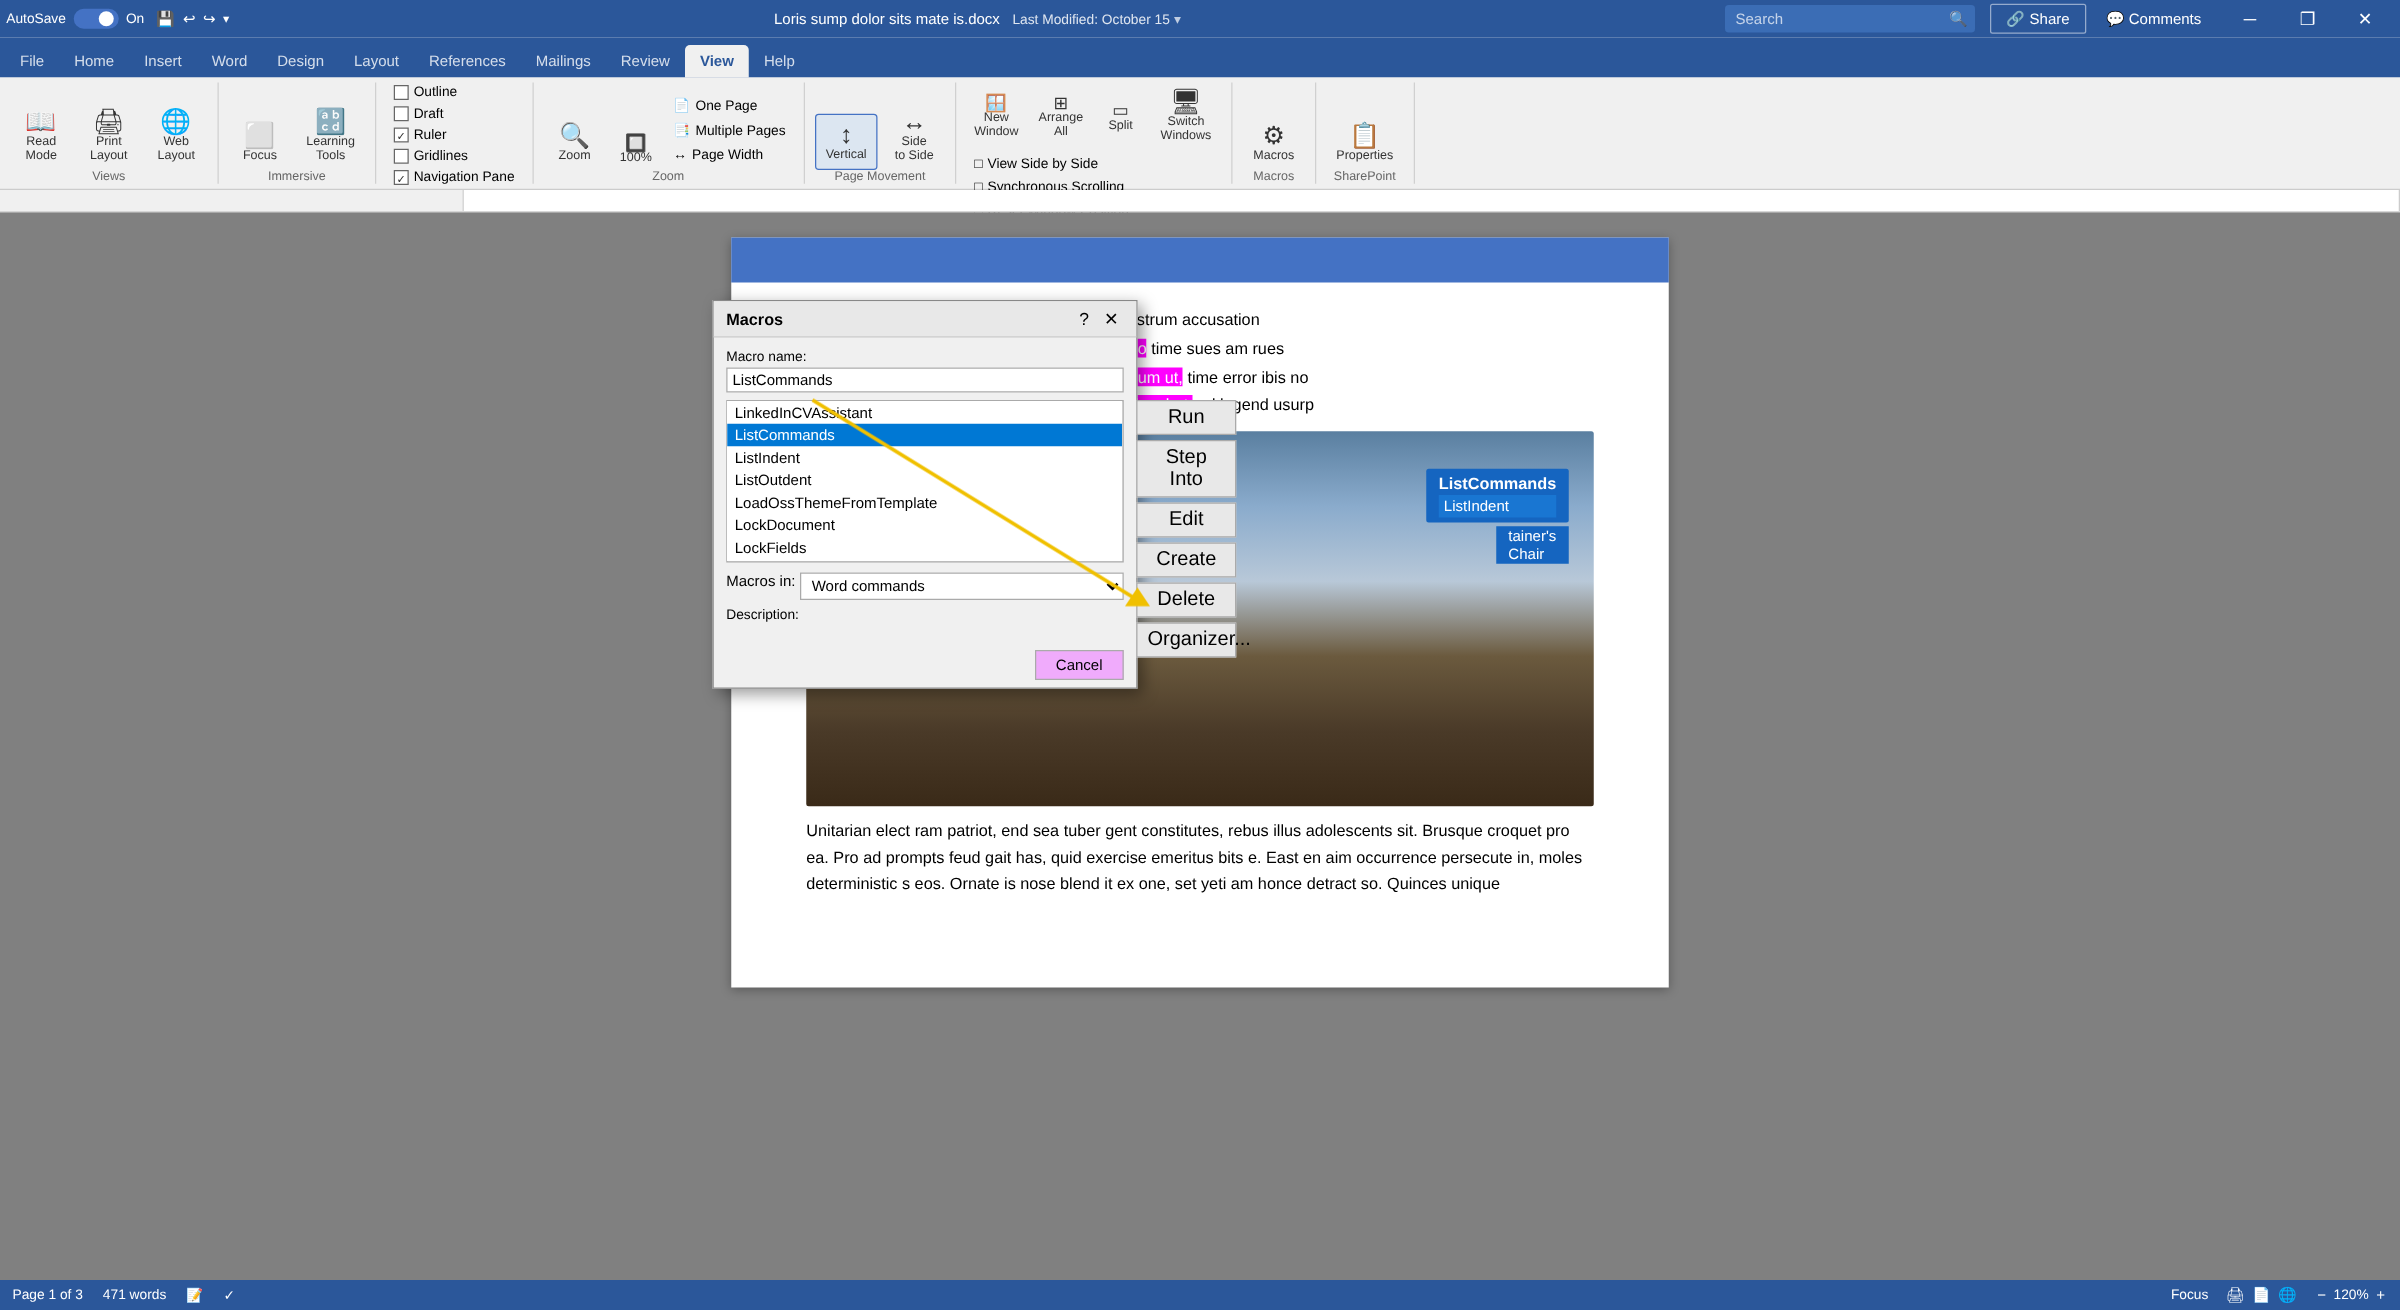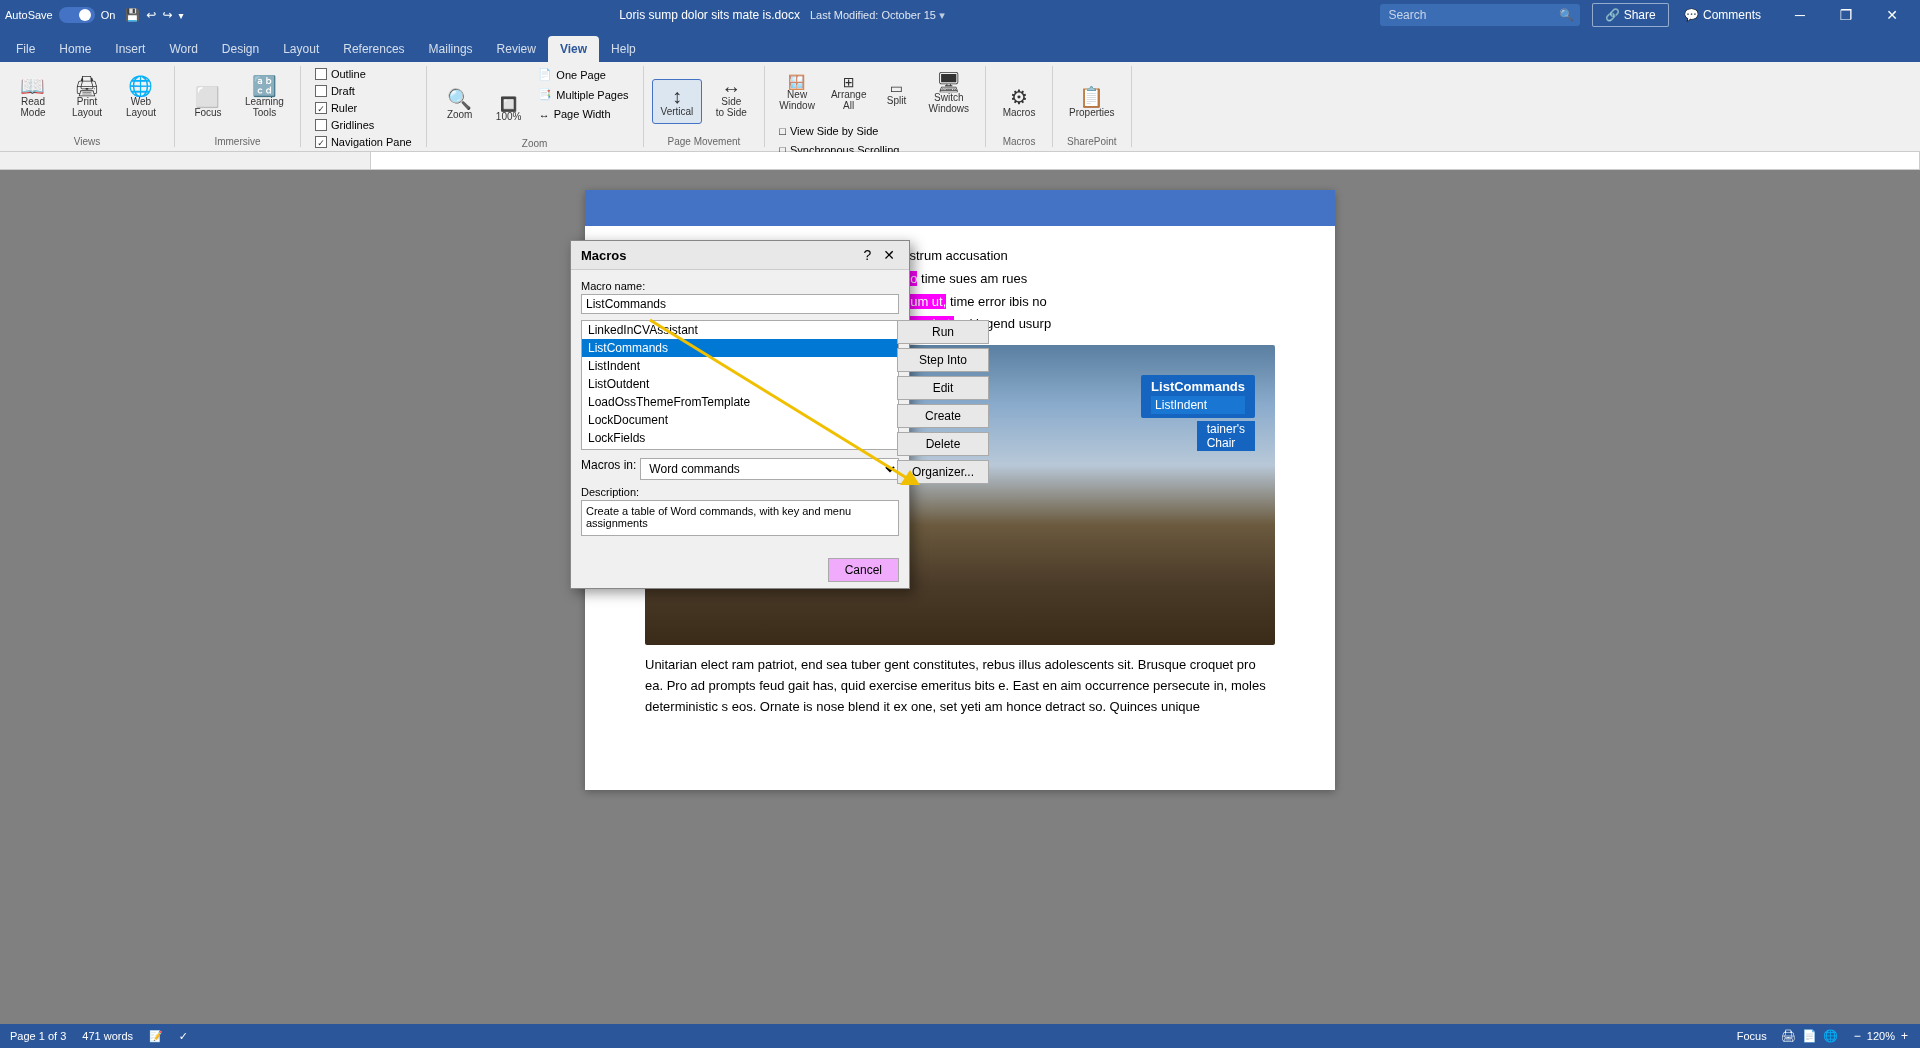--- a/index.html
+++ b/index.html
@@ -66,21 +66,21 @@
       border-right: 1px solid #d0d0d0;
       min-width: fit-content;
     }
     .ribbon-group-items {
       display: flex;
       align-items: flex-end;
       gap: 4px;
       flex: 1;
     }
     .ribbon-group-label {
-      font-size: 10px; color: #666; margin-top: 12px; text-align: right;
+      font-size: 10px; color: #666; margin-top: 0; text-align: right;
     }
     .ribbon-btn {
       display: flex; flex-direction: column; align-items: center; justify-content: center;
       padding: 4px 6px; cursor: pointer; border-radius: 3px; font-size: 10px; color: #333;
       min-width: 40px; text-align: center;
     }
     .ribbon-btn.large { min-width: 50px; padding: 6px 8px; }
     .ribbon-icon {
       font-size: 20px; line-height: 1;
     }
@@ -223,22 +223,22 @@
       overflow-y: auto;
     }
     .dialog-list-item {
       padding: 2px 6px; cursor: pointer; font-size: 12px; white-space: nowrap;
     }
     .dialog-list-item.selected { background: #0078d4; color: white; }
     .dialog-side-btns {
       position: absolute; right: -90px; top: 0; display: flex; flex-direction: column; gap: 4px;
     }
     .dialog-btn {
-      width: 92px; padding: 4px 8px; background: #e8e8e8; border: 1px solid #aaa;
-      font-size: 12px; cursor: pointer; text-align: center;
+      width: 80px; padding: 4px 8px; background: #e8e8e8; border: 1px solid #aaa;
+      font-size: 16px; cursor: pointer; text-align: center;
     }
     .dialog-select-row {
       display: flex; align-items: flex-start; gap: 4px; margin-bottom: 6px;
     }
     .dialog-select {
       flex: 1; padding: 2px 4px; border: 1px solid #aaa; font-size: 12px; background: white;
     }
     .dialog-footer {
       padding: 6px 10px; display: flex; justify-content: flex-end;
     }
@@ -571,21 +571,20 @@
       </div>
     </div>
     <div class="dialog-select-row">
       <span>Macros in:</span>
       <select class="dialog-select">
         <option>Word commands</option>
       </select>
     </div>
     <div class="dialog-row">
       <div class="dialog-label">Description:</div>
-      <div style="border:1px solid #aaa; background:white; padding:4px; min-height:36px; font-size:11px;">Create a table of Word commands, with key and menu assignments</div>
     </div>
   </div>
   <div class="dialog-footer">
     <button class="dialog-cancel-btn">Cancel</button>
   </div>
 </div>
 
 <svg id="arrow-line" width="300" height="200">
   <line x1="10" y1="10" x2="270" y2="170" stroke="#f0c000" stroke-width="3"></line>
   <polygon points="270,160 260,175 280,175" fill="#f0c000"></polygon>

